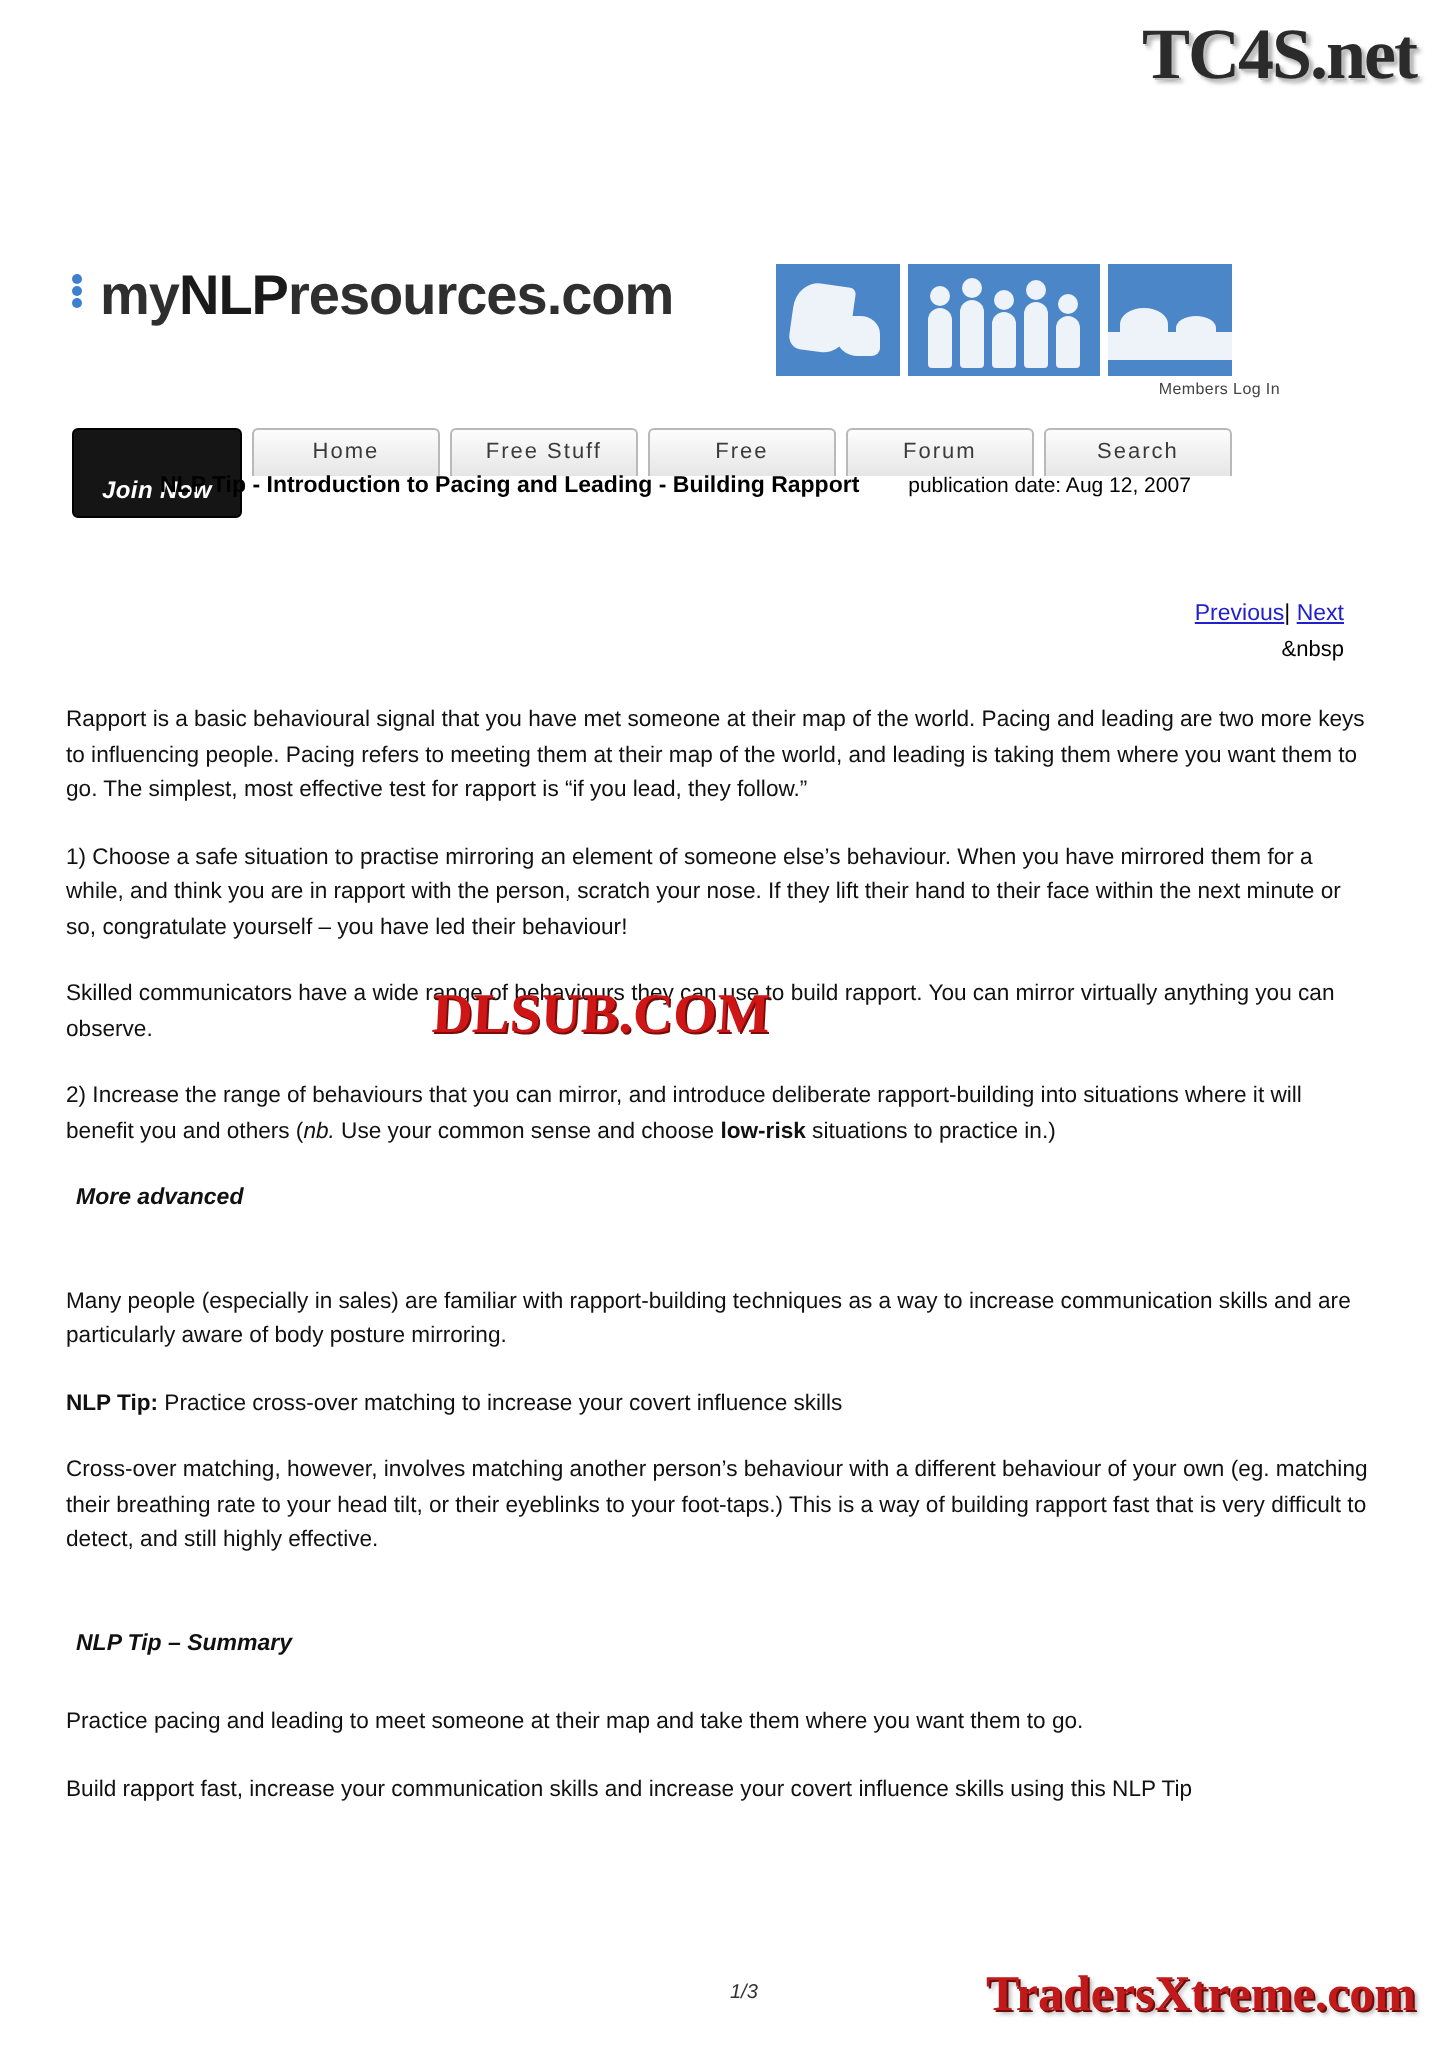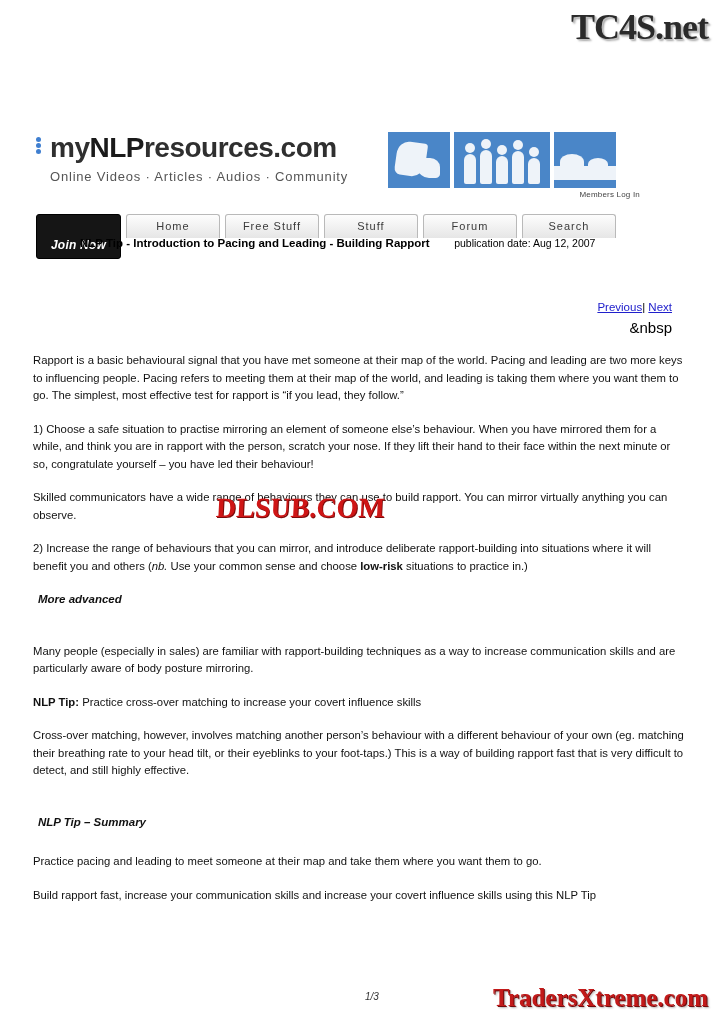--- a/index.html
+++ b/index.html
@@ -180,21 +180,21 @@
   }
   .nav-links a {
     color: #2020cc;
     text-decoration: underline;
   }
   .nav-links .sep { color: #000; }
   .nbsp-line {
     position: absolute;
     right: 52px;
     top: 319px;
-    font-size: 15px;
+    font-size: 11px;
     color: #000;
     text-align: center;
   }
 
   
   .content {
     position: absolute;
     left: 33px;
     top: 352px;
     width: 652px;
@@ -254,21 +254,20 @@
 <body>
 
 <div class="tc4s-watermark">TC4S.net</div>
 
 <div class="site-header">
 
   <div class="logo-block">
     <div class="logo-line1">
       <span class="logo-dots"><i></i><i></i><i></i></span><span>my</span><span class="nlp">NLP</span><span>resources.com</span>
     </div>
-    <div class="logo-line2">Online Videos · Articles · Audios · Community</div>
   </div>
 
   <div class="header-images">
     <div class="hdr-img">
       <div class="shape map1"></div>
       <div class="shape map2"></div>
     </div>
     <div class="hdr-img wide">
       <div class="person" style="left:10px;"></div>
       <div class="person" style="left:26px; height:34px;"></div>
@@ -283,21 +282,21 @@
     </div>
   </div>
 
   <div class="members-log-in">Members Log In</div>
 </div>
 
 <div class="navbar">
   <div class="nav-join">Join Now</div>
   <div class="nav-tab">Home</div>
   <div class="nav-tab">Free Stuff</div>
-  <div class="nav-tab">Stuff</div>
+  <div class="nav-tab">Free</div>
   <div class="nav-tab">Forum</div>
   <div class="nav-tab">Search</div>
 </div>
 
 <div class="title-row">
   <span class="article-title">NLP Tip - Introduction to Pacing and Leading - Building Rapport</span>
   <span class="pub-date">publication date: Aug 12, 2007</span>
 </div>
 
 <div class="nav-links">

